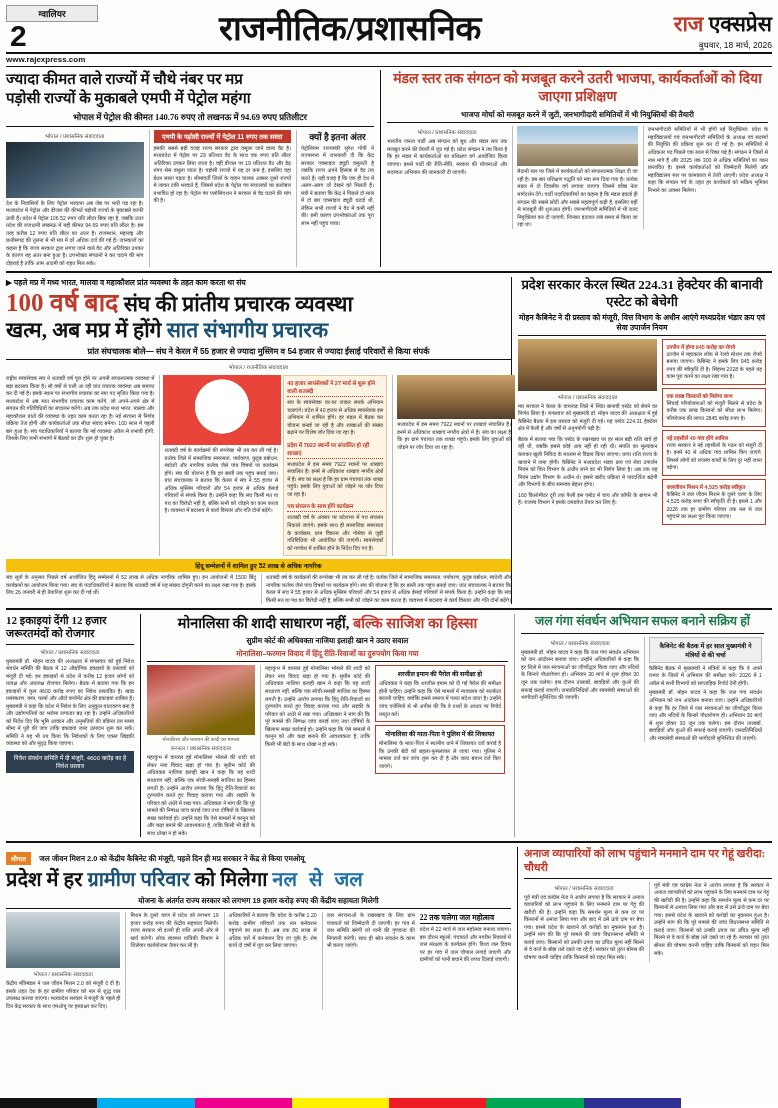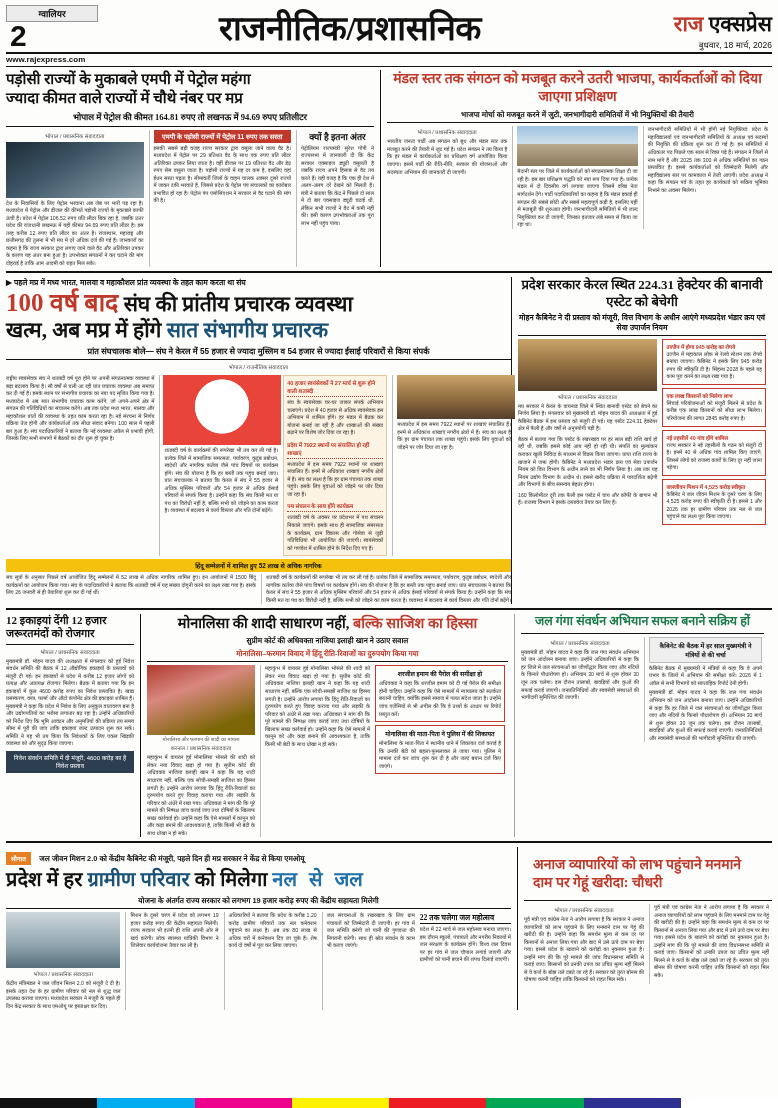--- a/index.html
+++ b/index.html
@@ -93,21 +93,21 @@
   
   .bottom { display:flex; gap:6px; margin-top:4px; border-top:2px solid #111; padding-top:4px;}
   .b-left { width:505px; }
   .b-right { width:255px; border-left:1px solid #111; padding-left:6px;}
   .tagpill { background:#e67e22; color:#fff; font-size:6.4px; font-weight:bold; padding:2px 5px; display:inline-block;}
   .tagline { font-size:7.4px; font-weight:bold; display:inline-block; margin-left:4px;}
   .megahead { font-size:20px; font-weight:bold; line-height:1.2; font-family:"Liberation Serif", serif; }
   .megahead .blue { color:#1a5276; }
   .megahead .cy { color:#1f6fa8;font-family:Liberation Mono, monospace; }
   .mega-sub { font-size:7.4px; font-weight:bold; text-align:center; margin-top:2px;}
-  .b-right h3 { font-size:14px; font-weight:bold; line-height:1.25; margin:9px; color:#c0392b; font-family:"Liberation Serif", serif;}
+  .b-right h3 { font-size:11px; font-weight:bold; line-height:1.25; margin:0; color:#c0392b; font-family:"Liberation Serif", serif;}
 
   
   .footer { position:absolute; left:0; bottom:0; width:778px; height:10px; display:flex; }
   .footer span { flex:1; }
 </style>
 </head>
 <body>
 
 <div class="page">
 
@@ -128,24 +128,24 @@
     </div>
   </div>
   <div class="url-bar">
     <div class="url">www.rajexpress.com</div>
   </div>
 
   <div class="topband">
 
     <div class="tb-left">
       <div class="lead1">
+        <div>ज्यादा कीमत वाले राज्यों में चौथे नंबर पर मप्र</div>
         <div>पड़ोसी राज्यों के मुकाबले एमपी में पेट्रोल महंगा</div>
-        <div>ज्यादा कीमत वाले राज्यों में चौथे नंबर पर मप्र</div>
-      </div>
-      <div class="sub1">भोपाल में पेट्रोल की कीमत 164.81 रुपए तो लखनऊ में 94.69 रुपए प्रतिलीटर</div>
+      </div>
+      <div class="sub1">भोपाल में पेट्रोल की कीमत 140.76 रुपए तो लखनऊ में 94.69 रुपए प्रतिलीटर</div>
       <div class="rule"></div>
       <div class="cols3">
         <div class="col">
           <div class="byline">भोपाल / प्रशासनिक संवाददाता</div>
           <div class="photo fuel" style="height:56px"></div>
           <div class="tiny" style="margin-top:2px">देश के निवासियों के लिए पेट्रोल भरवाना अब जेब पर भारी पड़ रहा है। मध्यप्रदेश में पेट्रोल और डीजल की कीमतें पड़ोसी राज्यों के मुकाबले काफी ऊंची हैं। प्रदेश में पेट्रोल 106.52 रुपए प्रति लीटर बिक रहा है, जबकि उत्तर प्रदेश की राजधानी लखनऊ में यही कीमत 94.69 रुपए प्रति लीटर है। इस तरह करीब 12 रुपए प्रति लीटर का अंतर है। राजस्थान, महाराष्ट्र और छत्तीसगढ़ की तुलना में भी मप्र में दरें अधिक दर्ज की गई हैं। जानकारों का कहना है कि राज्य सरकार द्वारा लगाए जाने वाले वैट और अतिरिक्त उपकर के कारण यह अंतर बना हुआ है। उपभोक्ता संगठनों ने कर घटाने की मांग दोहराई है ताकि आम आदमी को राहत मिल सके।</div>
         </div>
         <div class="col vrule" style="padding-left:4px">
           <div class="boxhead">एमपी के पड़ोसी राज्यों में पेट्रोल 11 रुपए तक सस्ता</div>
           <div class="tiny" style="margin-top:2px">इसकी सबसे बड़ी वजह राज्य सरकार द्वारा वसूला जाने वाला वैट है। मध्यप्रदेश में पेट्रोल पर 29 प्रतिशत वैट के साथ एक रुपए प्रति लीटर अतिरिक्त उपकर लिया जाता है। वहीं डीजल पर 19 प्रतिशत वैट और डेढ़ रुपए सेस वसूला जाता है। पड़ोसी राज्यों में यह दर कम है, इसलिए वहां ईंधन सस्ता पड़ता है। सीमावर्ती जिलों के वाहन चालक अक्सर दूसरे राज्यों में जाकर टंकी भरवाते हैं, जिससे प्रदेश के पेट्रोल पंप संचालकों का कारोबार प्रभावित हो रहा है। पेट्रोल पंप एसोसिएशन ने सरकार से वैट घटाने की मांग की है।</div>

